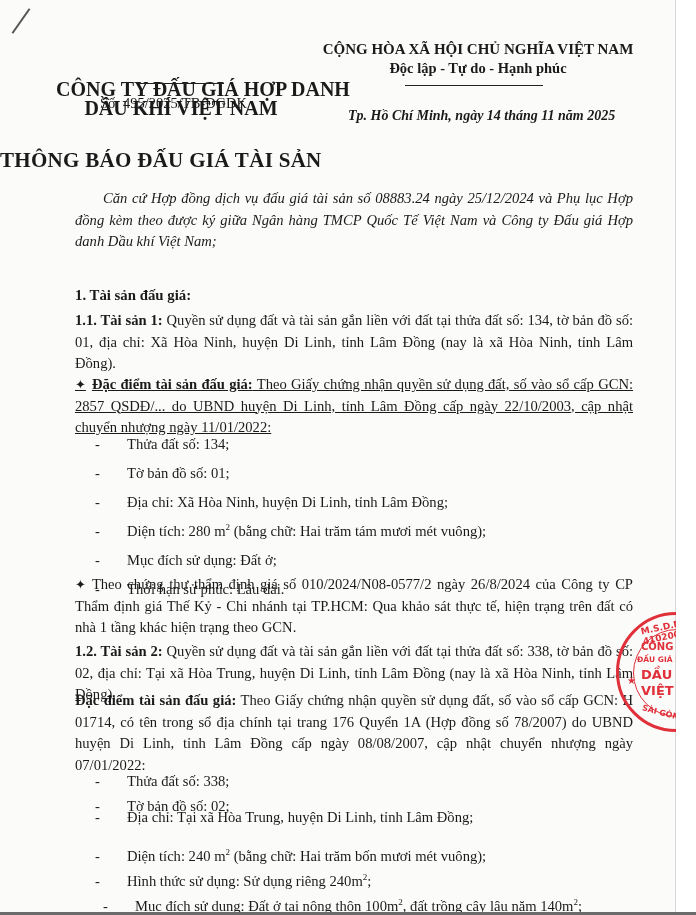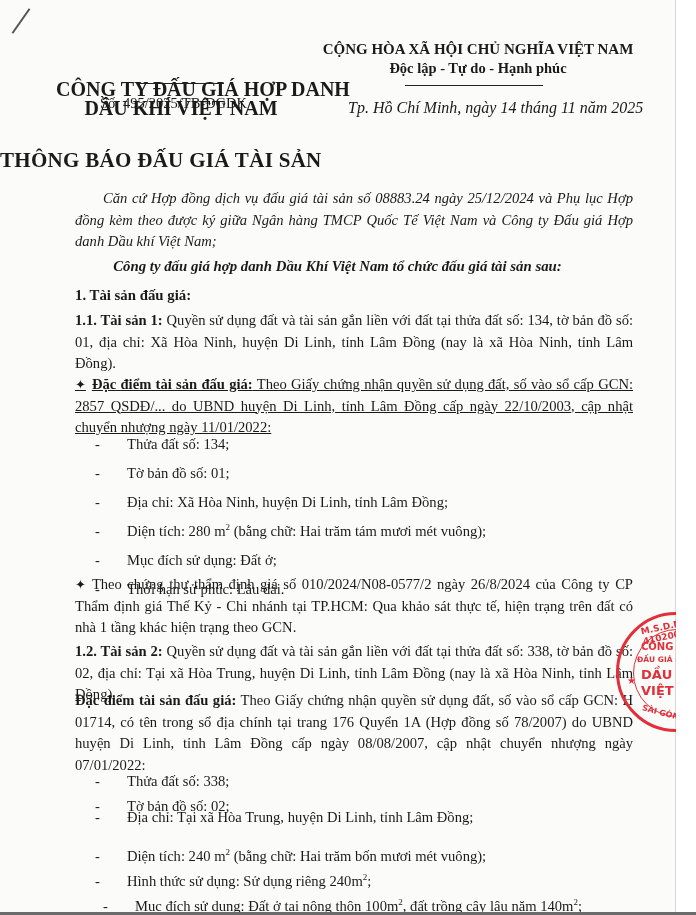--- a/index.html
+++ b/index.html
@@ -63,23 +63,24 @@
     .hdr-right .sub { font-size: 14.5px; }
     .rule {
       position: absolute;
       height: 1px; background: #222;
     }
     .docno {
       left: 100px; top: 95px;
       font-size: 14.5px;
     }
     .dateline {
-      left: 348px; top: 99px;
-      font-size: 16px;
+      left: 348px; top: 108px;
+      font-size: 14px;
       font-style: italic;
+      font-weight: bold;
     }
     .title {
       left: 0; top: 148px; width: 675px;
       font-weight: bold;
       font-size: 21px;
       letter-spacing: 0.3px;
     }
     .para {
       position: absolute;
       left: 75px;
@@ -183,21 +184,20 @@
     <div>CỘNG HÒA XÃ HỘI CHỦ NGHĨA VIỆT NAM</div>
     <div class="sub">Độc lập - Tự do - Hạnh phúc</div>
   </div>
   <div class="rule" style="left:405px; top:85px; width:138px;"></div>
   <div class="abs dateline">Tp. Hồ Chí Minh, ngày 14 tháng 11 năm 2025</div>
 
   <div class="abs title">THÔNG BÁO ĐẤU GIÁ TÀI SẢN</div>
 
   <div class="para italic indent" style="top:188px;">Căn cứ Hợp đồng dịch vụ đấu giá tài sản số 08883.24 ngày 25/12/2024 và Phụ lục Hợp đồng kèm theo được ký giữa Ngân hàng TMCP Quốc Tế Việt Nam và Công ty Đấu giá Hợp danh Dầu khí Việt Nam;</div>
 
-  <div class="center-bi" style="top:258px;">Công ty đấu giá hợp danh Dầu Khí Việt Nam tổ chức đấu giá tài sản sau:</div>
 
   <div class="abs b" style="left:75px; top:287px; font-size:14.8px;">1. Tài sản đấu giá:</div>
 
   <div class="para" style="top:310px;">
     <span class="b">1.1. Tài sản 1:</span><span> Quyền sử dụng đất và tài sản gắn liền với đất tại thửa đất số: 134, tờ bản đồ số: 01, địa chỉ: Xã Hòa Ninh, huyện Di Linh, tỉnh Lâm Đồng (nay là xã Hòa Ninh, tỉnh Lâm Đồng).</span>
   </div>
 
   <div class="para" style="top:374px;text-decoration:underline;">
     <span class="plus">✦</span><span class="b">Đặc điểm tài sản đấu giá:</span><span> Theo Giấy chứng nhận quyền sử dụng đất, số vào sổ cấp GCN: 2857 QSDĐ/... do UBND huyện Di Linh, tỉnh Lâm Đồng cấp ngày 22/10/2003, cập nhật chuyển nhượng ngày 11/01/2022:</span>
   </div>

